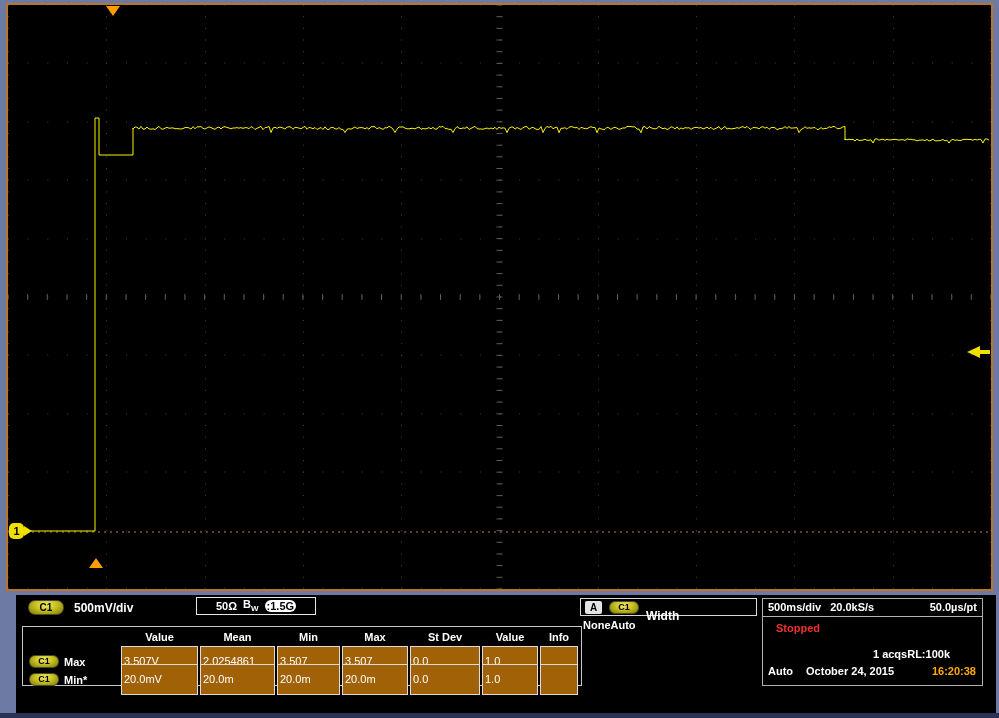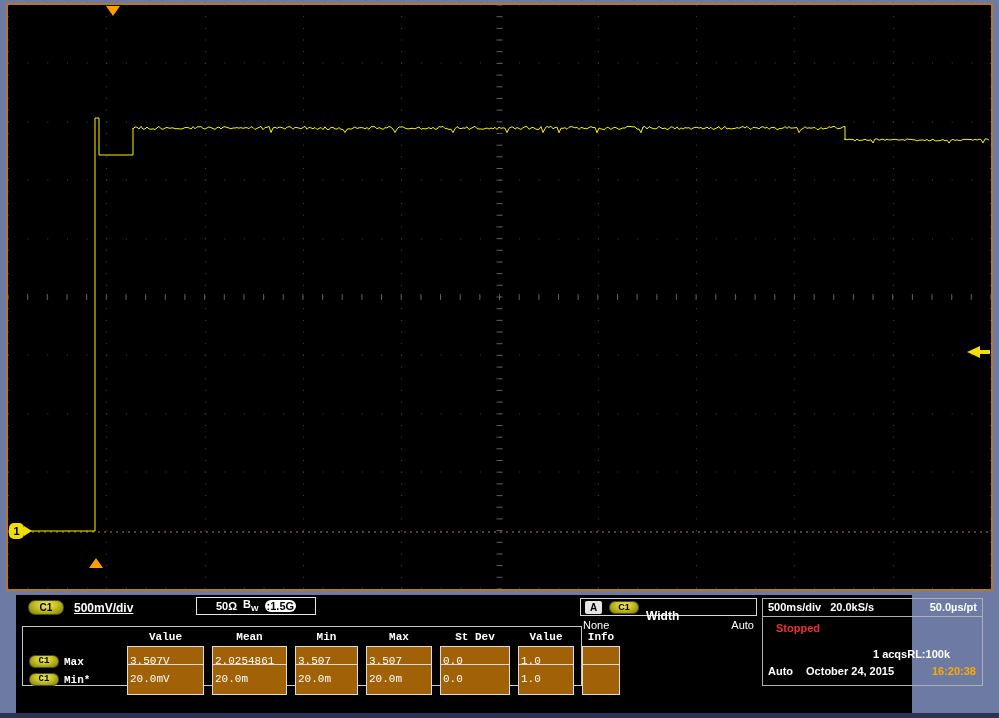--- a/index.html
+++ b/index.html
@@ -9,51 +9,51 @@
     font-family:"Liberation Sans","DejaVu Sans",sans-serif;
   }
   
   .screen{
     position:absolute;left:6px;top:3px;width:983px;height:584px;
     background:#000;border:2px solid #b8762a;box-sizing:content-box;
   }
   .screen svg{position:absolute;left:0;top:0;display:block;}
   
   .bottombar{
-    position:absolute;left:16px;top:595px;width:896px;height:119px;
+    position:absolute;left:16px;top:595px;width:980px;height:119px;
     background:#000;color:#fff;
   }
   .bottom-edge{position:absolute;left:0;top:713px;width:999px;height:5px;background:#2a3356;}
   .chbadge{
     display:inline-flex;align-items:center;justify-content:center;
     width:34px;height:13px;border-radius:7px;
     background:radial-gradient(ellipse at 50% 30%, #f0ea6a 0%, #c8c122 45%, #7d7900 100%);
     border:1px solid #4a4a30;
     color:#000;font-weight:bold;font-size:10px;line-height:11px;
     flex:0 0 auto;
   }
   .chbadge.small{width:28px;height:11px;font-size:9px;border-radius:6px;}
   .chinfo{position:absolute;left:12px;top:5px;display:flex;align-items:center;gap:10px;}
-  .chscale{font-size:12px;font-weight:bold;color:#fff;text-decoration:underline;}
+  .chscale{font-size:12px;font-weight:bold;color:#fff;}
   .bwbox{
     position:absolute;left:180px;top:2px;height:18px;border:1px solid #e8e8e8;
     display:flex;align-items:center;gap:6px;padding:0 19px;box-sizing:border-box;
     color:#fff;font-weight:bold;font-size:11px;
   }
   .bwwhite{background:#fff;color:#000;padding:0 2px;font-weight:bold;font-size:11px;border-radius:6px;}
   .bwsub{font-size:8px;vertical-align:sub;}
   
   .mtable{
     position:absolute;left:6px;top:31px;width:560px;height:60px;
     border:1px solid #c8c8c8;box-sizing:border-box;padding:1px 2px;
   }
   .mrow{
     display:grid;
     grid-template-columns:94px 77px 75px 63px 66px 70px 56px 38px;
-    align-items:center;height:18px;column-gap:8px;font-family:Liberation Mono, monospace;
+    align-items:center;height:18px;column-gap:2px;
   }
   .mhead{font-size:11px;font-weight:bold;color:#fff;text-align:center;}
   .mlabelcell{display:flex;align-items:center;gap:5px;padding-left:4px;}
   .mlabel{font-size:11px;font-weight:bold;color:#fff;}
   .mcell{
     background:#a16207;border:1px solid #dcdcdc;color:#fff;
     font-size:11px;line-height:13px;height:13px;padding:8px 2px;overflow:hidden;white-space:nowrap;
   }
   
   .trigbox{
@@ -62,22 +62,22 @@
     display:flex;align-items:center;gap:7px;padding:0 4px;
   }
   .abadge{
     width:17px;height:13px;background:#e4e4e4;color:#000;
     font-weight:bold;font-size:10px;display:flex;align-items:center;justify-content:center;
     border-radius:2px;flex:0 0 auto;
   }
   .trigtype{font-size:12px;font-weight:bold;color:#fff;margin-top:18px;}
   .trigrow2{
     position:absolute;left:564px;top:24px;width:177px;box-sizing:border-box;
-    display:flex;justify-content:space-between;padding:0 3px;
-    color:#fff;font-size:11px;font-weight:normal;
+    display:flex;justify-content:flex-start;padding:0 3px;
+    color:#fff;font-size:11px;font-weight:bold;
   }
   
   .hpanel{
     position:absolute;left:746px;top:3px;width:221px;height:88px;
     border:1px solid #b0b0b0;box-sizing:border-box;
     font-size:11px;font-weight:bold;color:#fff;
   }
   .hrow1{
     display:flex;align-items:flex-end;gap:9px;padding:2px 5px 3px 5px;
     border-bottom:1px solid #b0b0b0;

